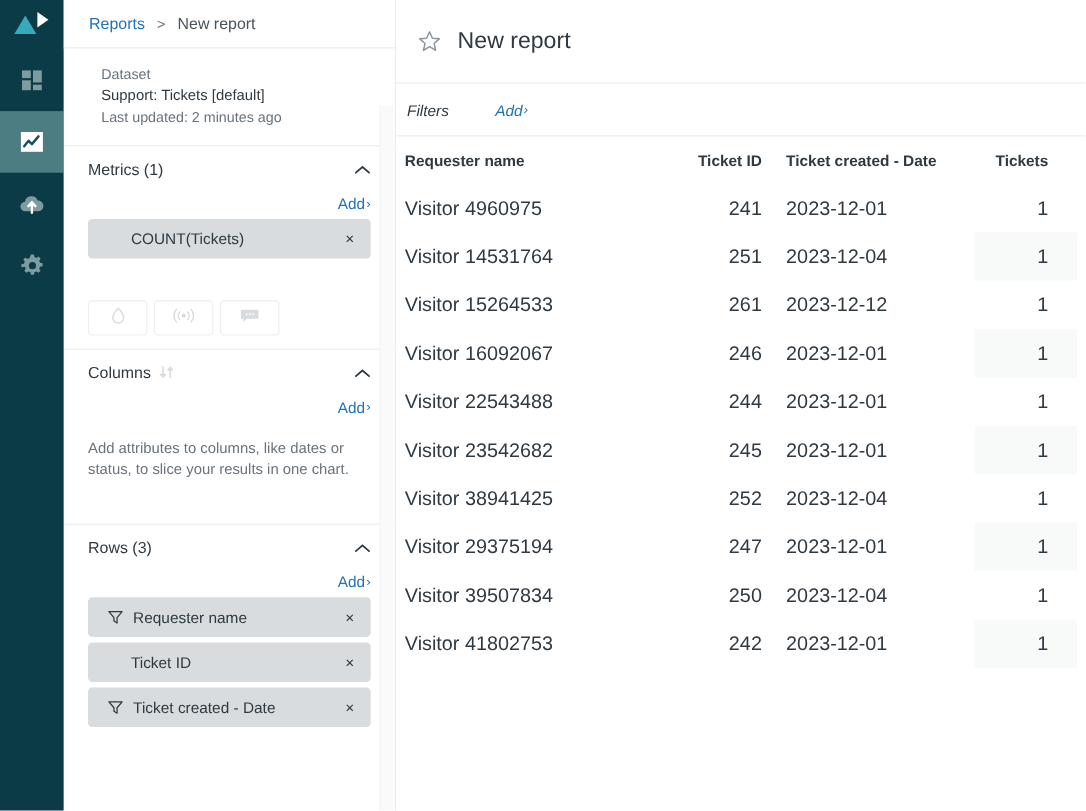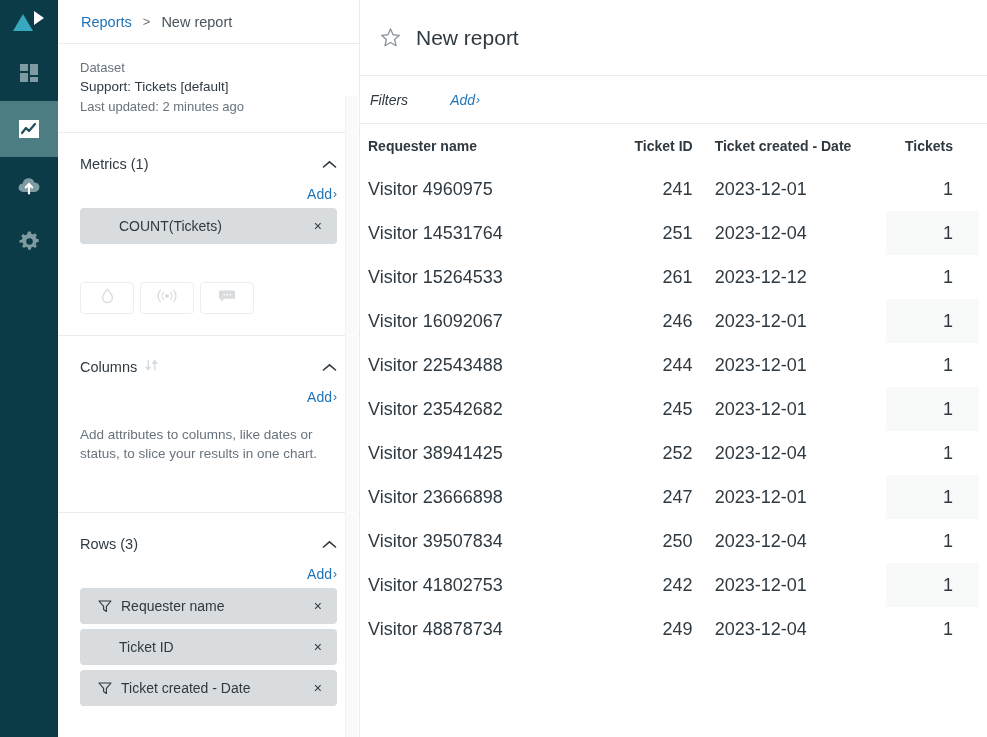--- a/index.html
+++ b/index.html
@@ -46,26 +46,26 @@
     background: #fff;
     white-space: nowrap;
   }
   .crumb-link { color: #1f73b7; cursor: pointer; }
   .crumb-sep { color: #68737d; margin: 0 11px; font-size: 13px; }
   .crumb-current { color: #49545c; }
 
   .panel-scroll {
     flex: 1 1 auto; overflow: hidden; position: relative;
   }
-  .dataset-block { padding: 14px 22px 16px 22px; }
+  .dataset-block { padding: 14px 22px 16px 34px; }
   .dataset-label { font-size: 13px; color: #68737d; line-height: 19px; }
   .dataset-name { font-size: 13.5px; color: #2f3941; line-height: 20px; }
   .dataset-updated { font-size: 13px; color: #68737d; line-height: 19px; }
 
-  .section { border-top: 1px solid #e9ebed; padding: 9px 22px; }
+  .section { border-top: 1px solid #e9ebed; padding: 0 22px; }
   .section-head {
     display: flex; align-items: center; justify-content: space-between;
     height: 44px; cursor: pointer;
   }
   .section-title {
     font-size: 14.5px; color: #2f3941;
     display: flex; align-items: center; gap: 7px;
   }
   .chev { color: #2f3941; }
   .add-row { display: flex; justify-content: flex-end; padding-bottom: 6px; }
@@ -402,40 +402,34 @@
               <td class="col-date">2023-12-01</td>
               <td class="col-tickets">1</td>
             </tr>
             <tr>
               <td class="col-name">Visitor 38941425</td>
               <td class="col-id">252</td>
               <td class="col-date">2023-12-04</td>
               <td class="col-tickets">1</td>
             </tr>
             <tr>
-              <td class="col-name">Visitor 23666898</td>
+              <td class="col-name">Visitor 29375194</td>
               <td class="col-id">247</td>
               <td class="col-date">2023-12-01</td>
               <td class="col-tickets">1</td>
             </tr>
             <tr>
               <td class="col-name">Visitor 39507834</td>
               <td class="col-id">250</td>
               <td class="col-date">2023-12-04</td>
               <td class="col-tickets">1</td>
             </tr>
             <tr>
               <td class="col-name">Visitor 41802753</td>
               <td class="col-id">242</td>
               <td class="col-date">2023-12-01</td>
               <td class="col-tickets">1</td>
             </tr>
-            <tr>
-              <td class="col-name">Visitor 48878734</td>
-              <td class="col-id">249</td>
-              <td class="col-date">2023-12-04</td>
-              <td class="col-tickets">1</td>
-            </tr>
           </tbody>
       </table>
     </div>
   </section>
 </div>
 
 </body></html>

